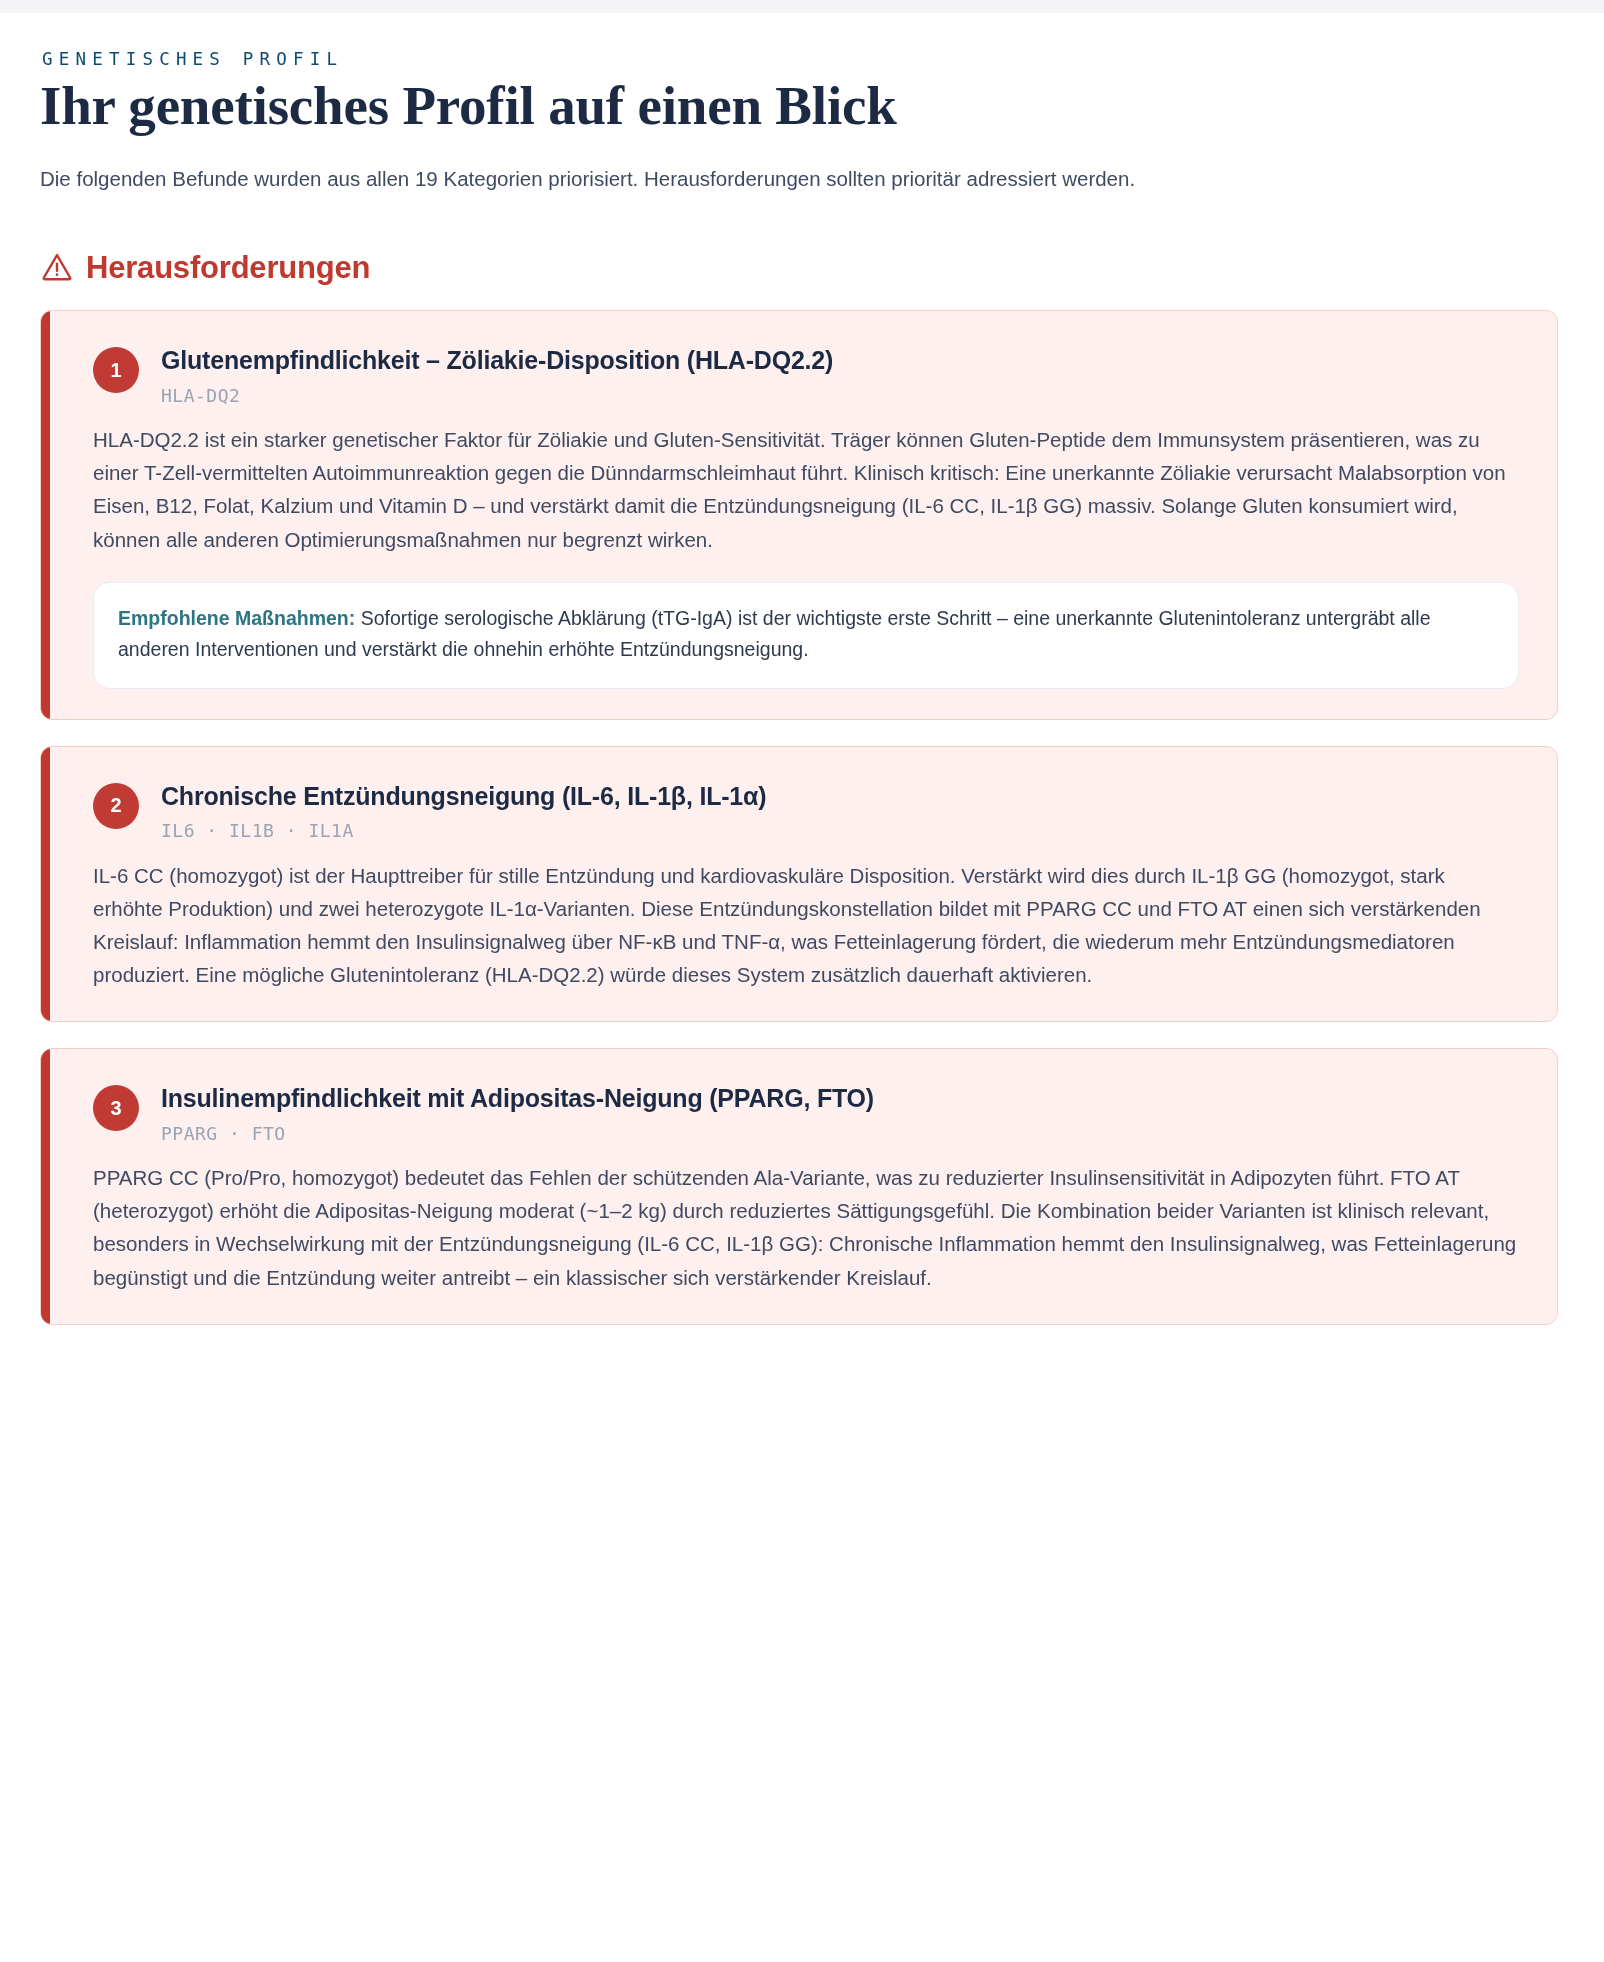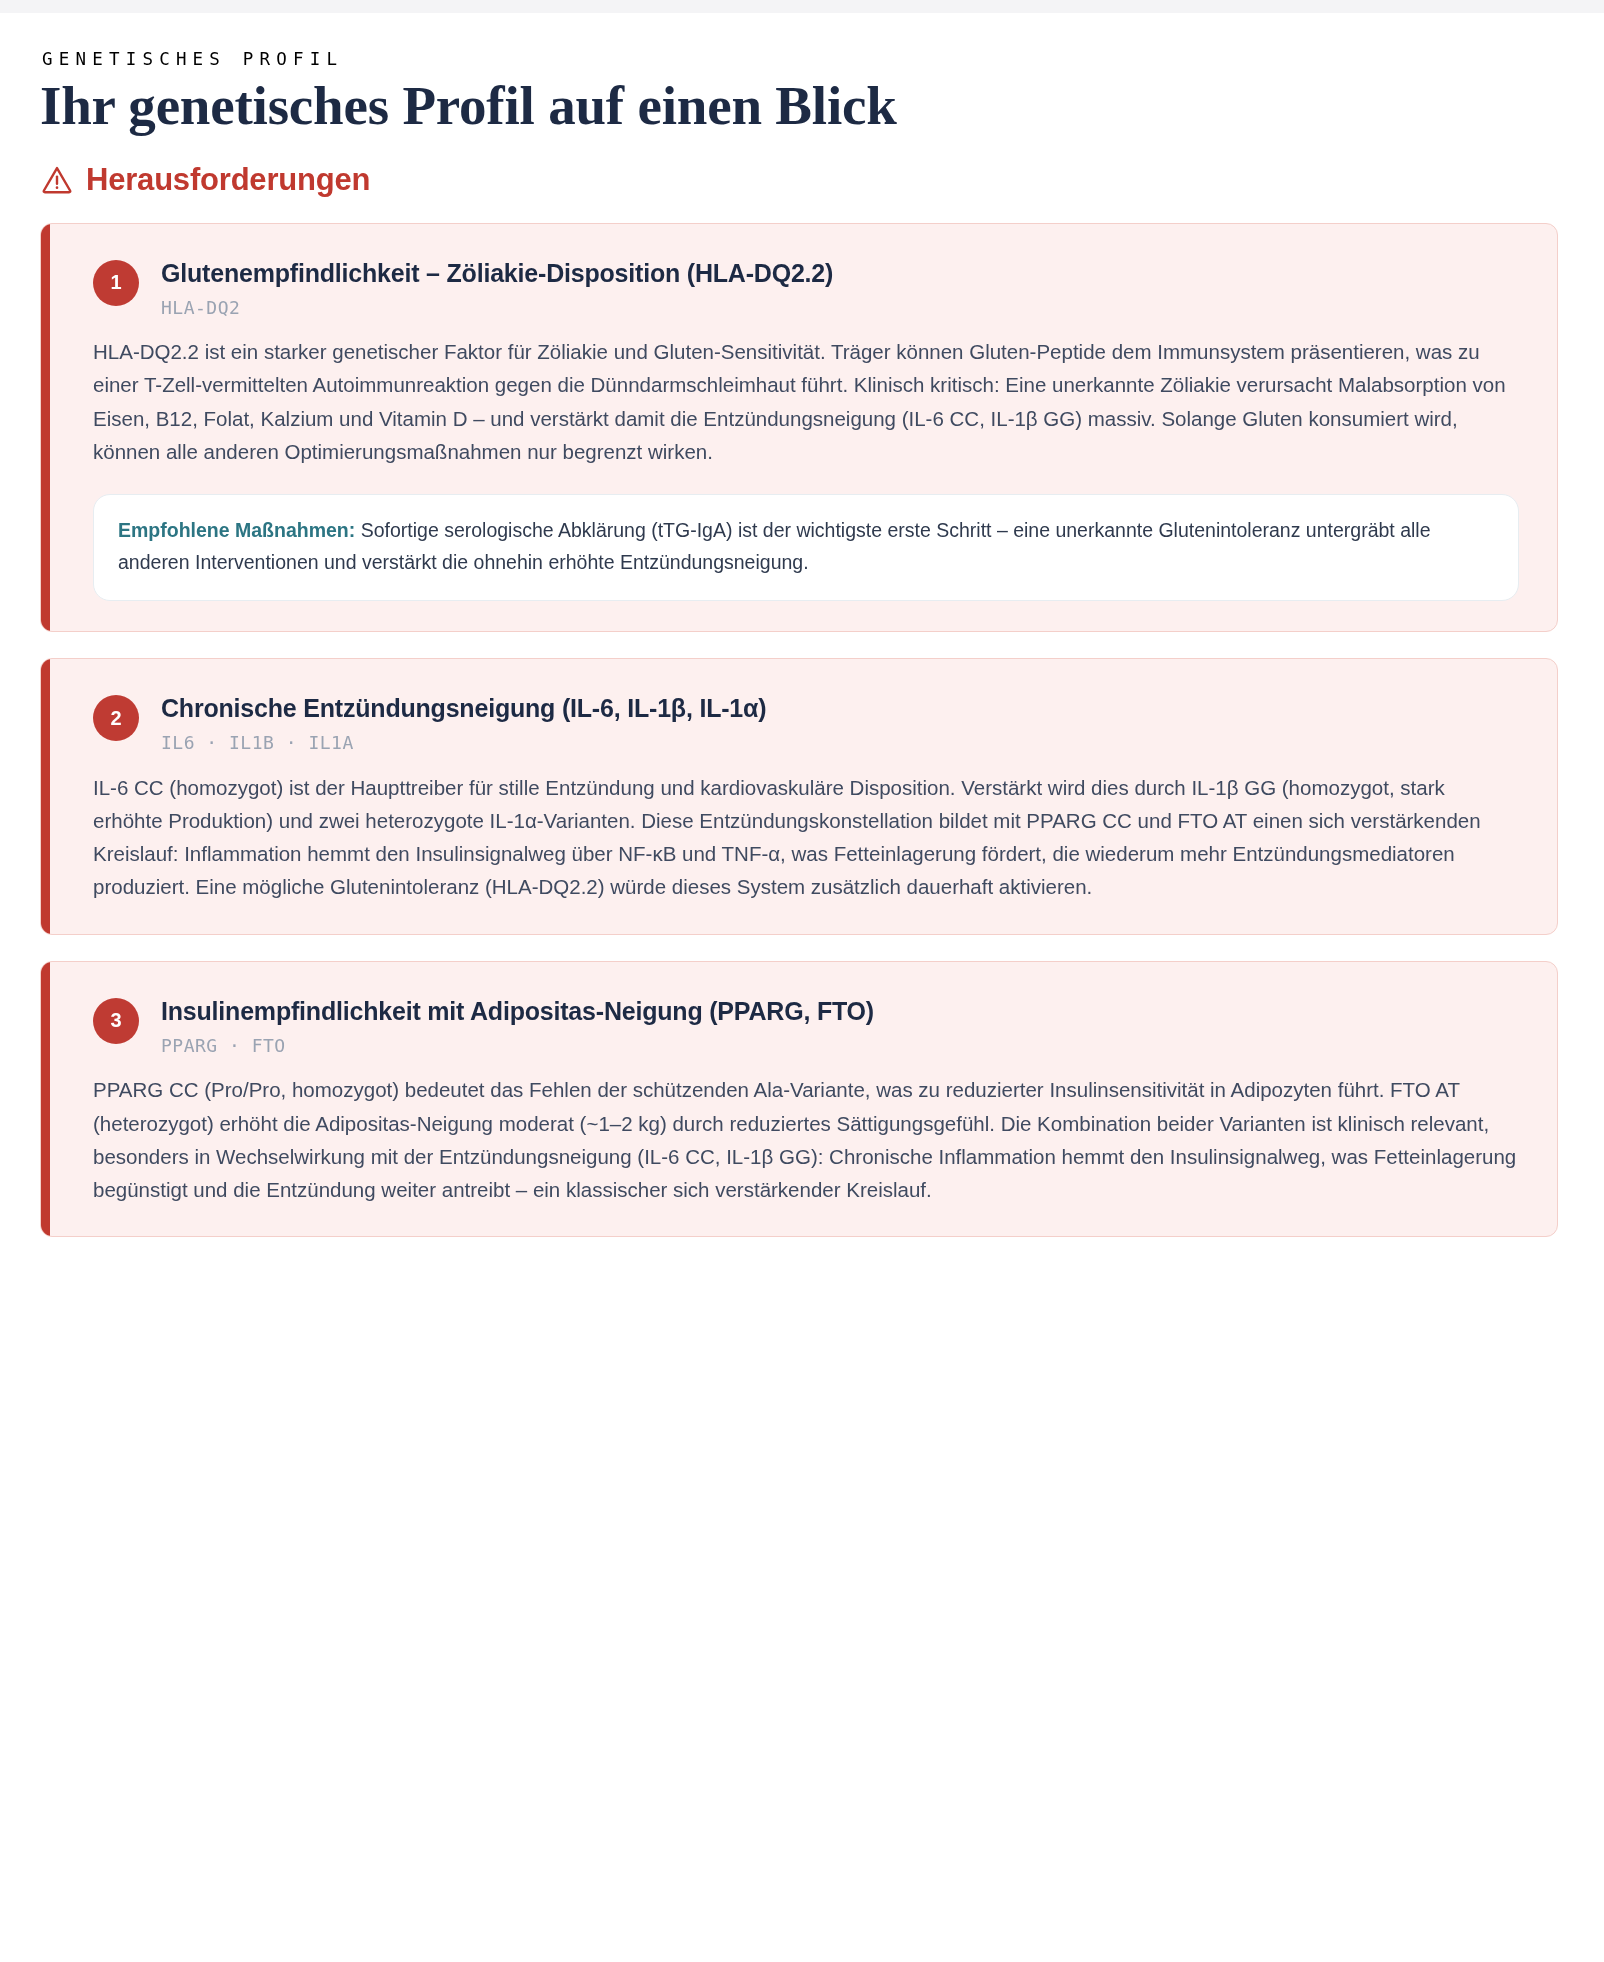--- a/index.html
+++ b/index.html
@@ -26,21 +26,21 @@
 
   .page {
     padding: 36px 46px 0 40px;
   }
 
   
   .eyebrow {
     font-family: "DejaVu Sans Mono", "Liberation Mono", monospace;
     font-size: 17.5px;
     letter-spacing: 6.2px;
-    color: #000000;
+    color: #0c4a6e;
     font-weight: 400;
     margin: 0 0 6px 2px;
     white-space: nowrap;
   }
   .page-title {
     font-family: "Liberation Serif", "DejaVu Serif", serif;
     font-size: 55px;
     line-height: 1.12;
     font-weight: 700;
     color: #1d2a44;
@@ -156,20 +156,21 @@
 </style>
 </head>
 <body>
 
 <div class="top-strip"></div>
 
 <div class="page">
 
   <div class="eyebrow">GENETISCHES PROFIL</div>
   <h1 class="page-title">Ihr genetisches Profil auf einen Blick</h1>
+  <p class="page-intro">Die folgenden Befunde wurden aus allen 19 Kategorien priorisiert. Herausforderungen sollten prioritär adressiert werden.</p>
 
   <div class="section-head">
     <svg class="warn-icon" viewBox="0 0 24 24" fill="none" aria-hidden="true">
       <path d="M12 3.6 L21.2 19.4 Q21.8 20.6 20.5 20.6 L3.5 20.6 Q2.2 20.6 2.8 19.4 Z" stroke="#c0392f" stroke-width="1.7" stroke-linejoin="round" fill="none"></path>
       <line x1="12" y1="9.6" x2="12" y2="14.6" stroke="#c0392f" stroke-width="1.7" stroke-linecap="round"></line>
       <circle cx="12" cy="17.4" r="0.95" fill="#c0392f"></circle>
     </svg>
     <div class="section-title">Herausforderungen</div>
   </div>
 

